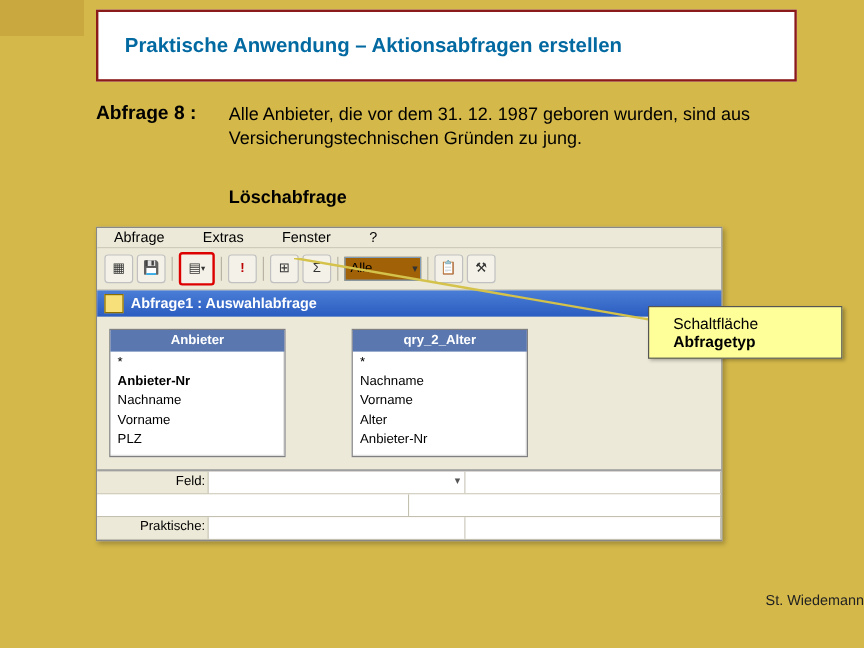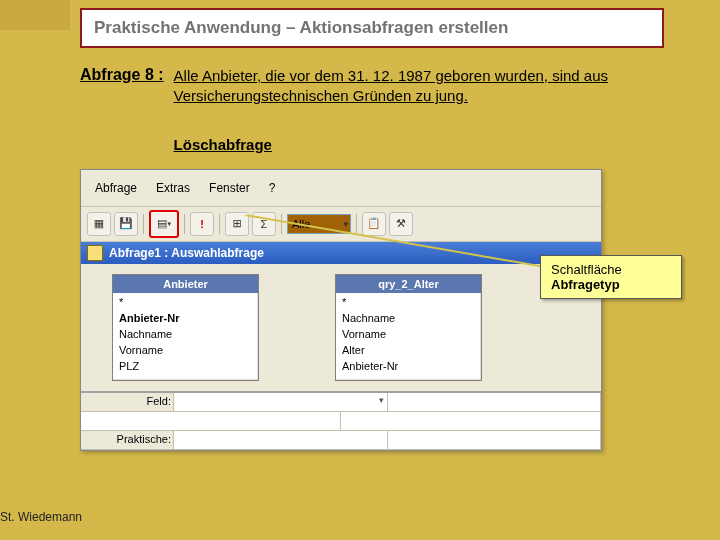--- a/index.html
+++ b/index.html
@@ -20,30 +20,29 @@
     height: 540px;
   }
   .title-box {
     border: 2px solid #8b1a1a;
     background: #fff;
     padding: 6px 10px;
     margin-top: 8px;
     width: 560px;
   }
   .title-box h1 {
-    margin: 2px;
+    margin: 12px;
     font-size: 17px;
     font-weight: bold;
-    color: #737373;
+    color: #0369a1;
   }
   .content {
     margin-top: 18px;
     display: flex;
-    gap: 10px;
-    text-decoration: underline;
+    gap: 27px;
   }
   .q-label {
     font-size: 16px;
     font-weight: bold;
     white-space: nowrap;
   }
   .q-desc {
     font-size: 15px;
     line-height: 1.35;
   }
@@ -53,22 +52,22 @@
   }
   .screenshot {
     margin-top: 14px;
     width: 520px;
     background: #ece9d8;
     border: 1px solid #888;
     box-shadow: 2px 2px 4px rgba(0,0,0,0.25);
   }
   .menubar {
     display: flex;
-    gap: 3px;
-    padding: 10px 6px;
+    gap: 16px;
+    padding: 0 6px;
     font-size: 12px;
     background: #ece9d8;
     border-bottom: 1px solid #c8c4b4;
   }
   .menubar span { padding: 1px 4px; }
   .toolbar {
     display: flex;
     align-items: center;
     gap: 3px;
     padding: 3px 6px;
@@ -130,21 +129,20 @@
     background: #ece9d8;
     padding: 10px;
     display: flex;
     gap: 55px;
   }
   .table-box {
     width: 145px;
     background: #fff;
     border: 1px solid #808080;
     box-shadow: inset -1px -1px 0 #dfdfdf;
-    margin-left: 21px;
   }
   .table-title {
     background: #5a77b0;
     color: #fff;
     font-size: 11px;
     font-weight: bold;
     padding: 3px 6px;
     text-align: center;
   }
   .table-fields {
@@ -178,38 +176,38 @@
     position: relative;
   }
   .grid-cell.combo::after { content: "▾"; position: absolute; right: 3px; font-size: 9px; color: #555; }
   .callout {
     position: absolute;
     top: 255px;
     left: 540px;
     width: 120px;
     background: #ffff99;
     border: 1px solid #555;
-    padding: 6px 10px;
+    padding: 6px 20px;
     font-size: 13px;
     box-shadow: 2px 2px 3px rgba(0,0,0,0.3);
     z-index: 5;
   }
   .callout .l1 { font-weight: normal; }
   .callout .l2 { font-weight: bold; }
   .callout-line {
     position: absolute;
     z-index: 4;
     pointer-events: none;
   }
   .footer {
     position: absolute;
-    bottom: 16px;
+    bottom: 33px;
     left: 0;
     width: 720px;
-    text-align: left;
+    text-align: right;
     font-size: 12px;
     color: #222;
   }
   .left-bar {
     position: absolute;
     top: 0; left: 0;
     width: 70px;
     height: 30px;
     background: #c9a93f;
   }

